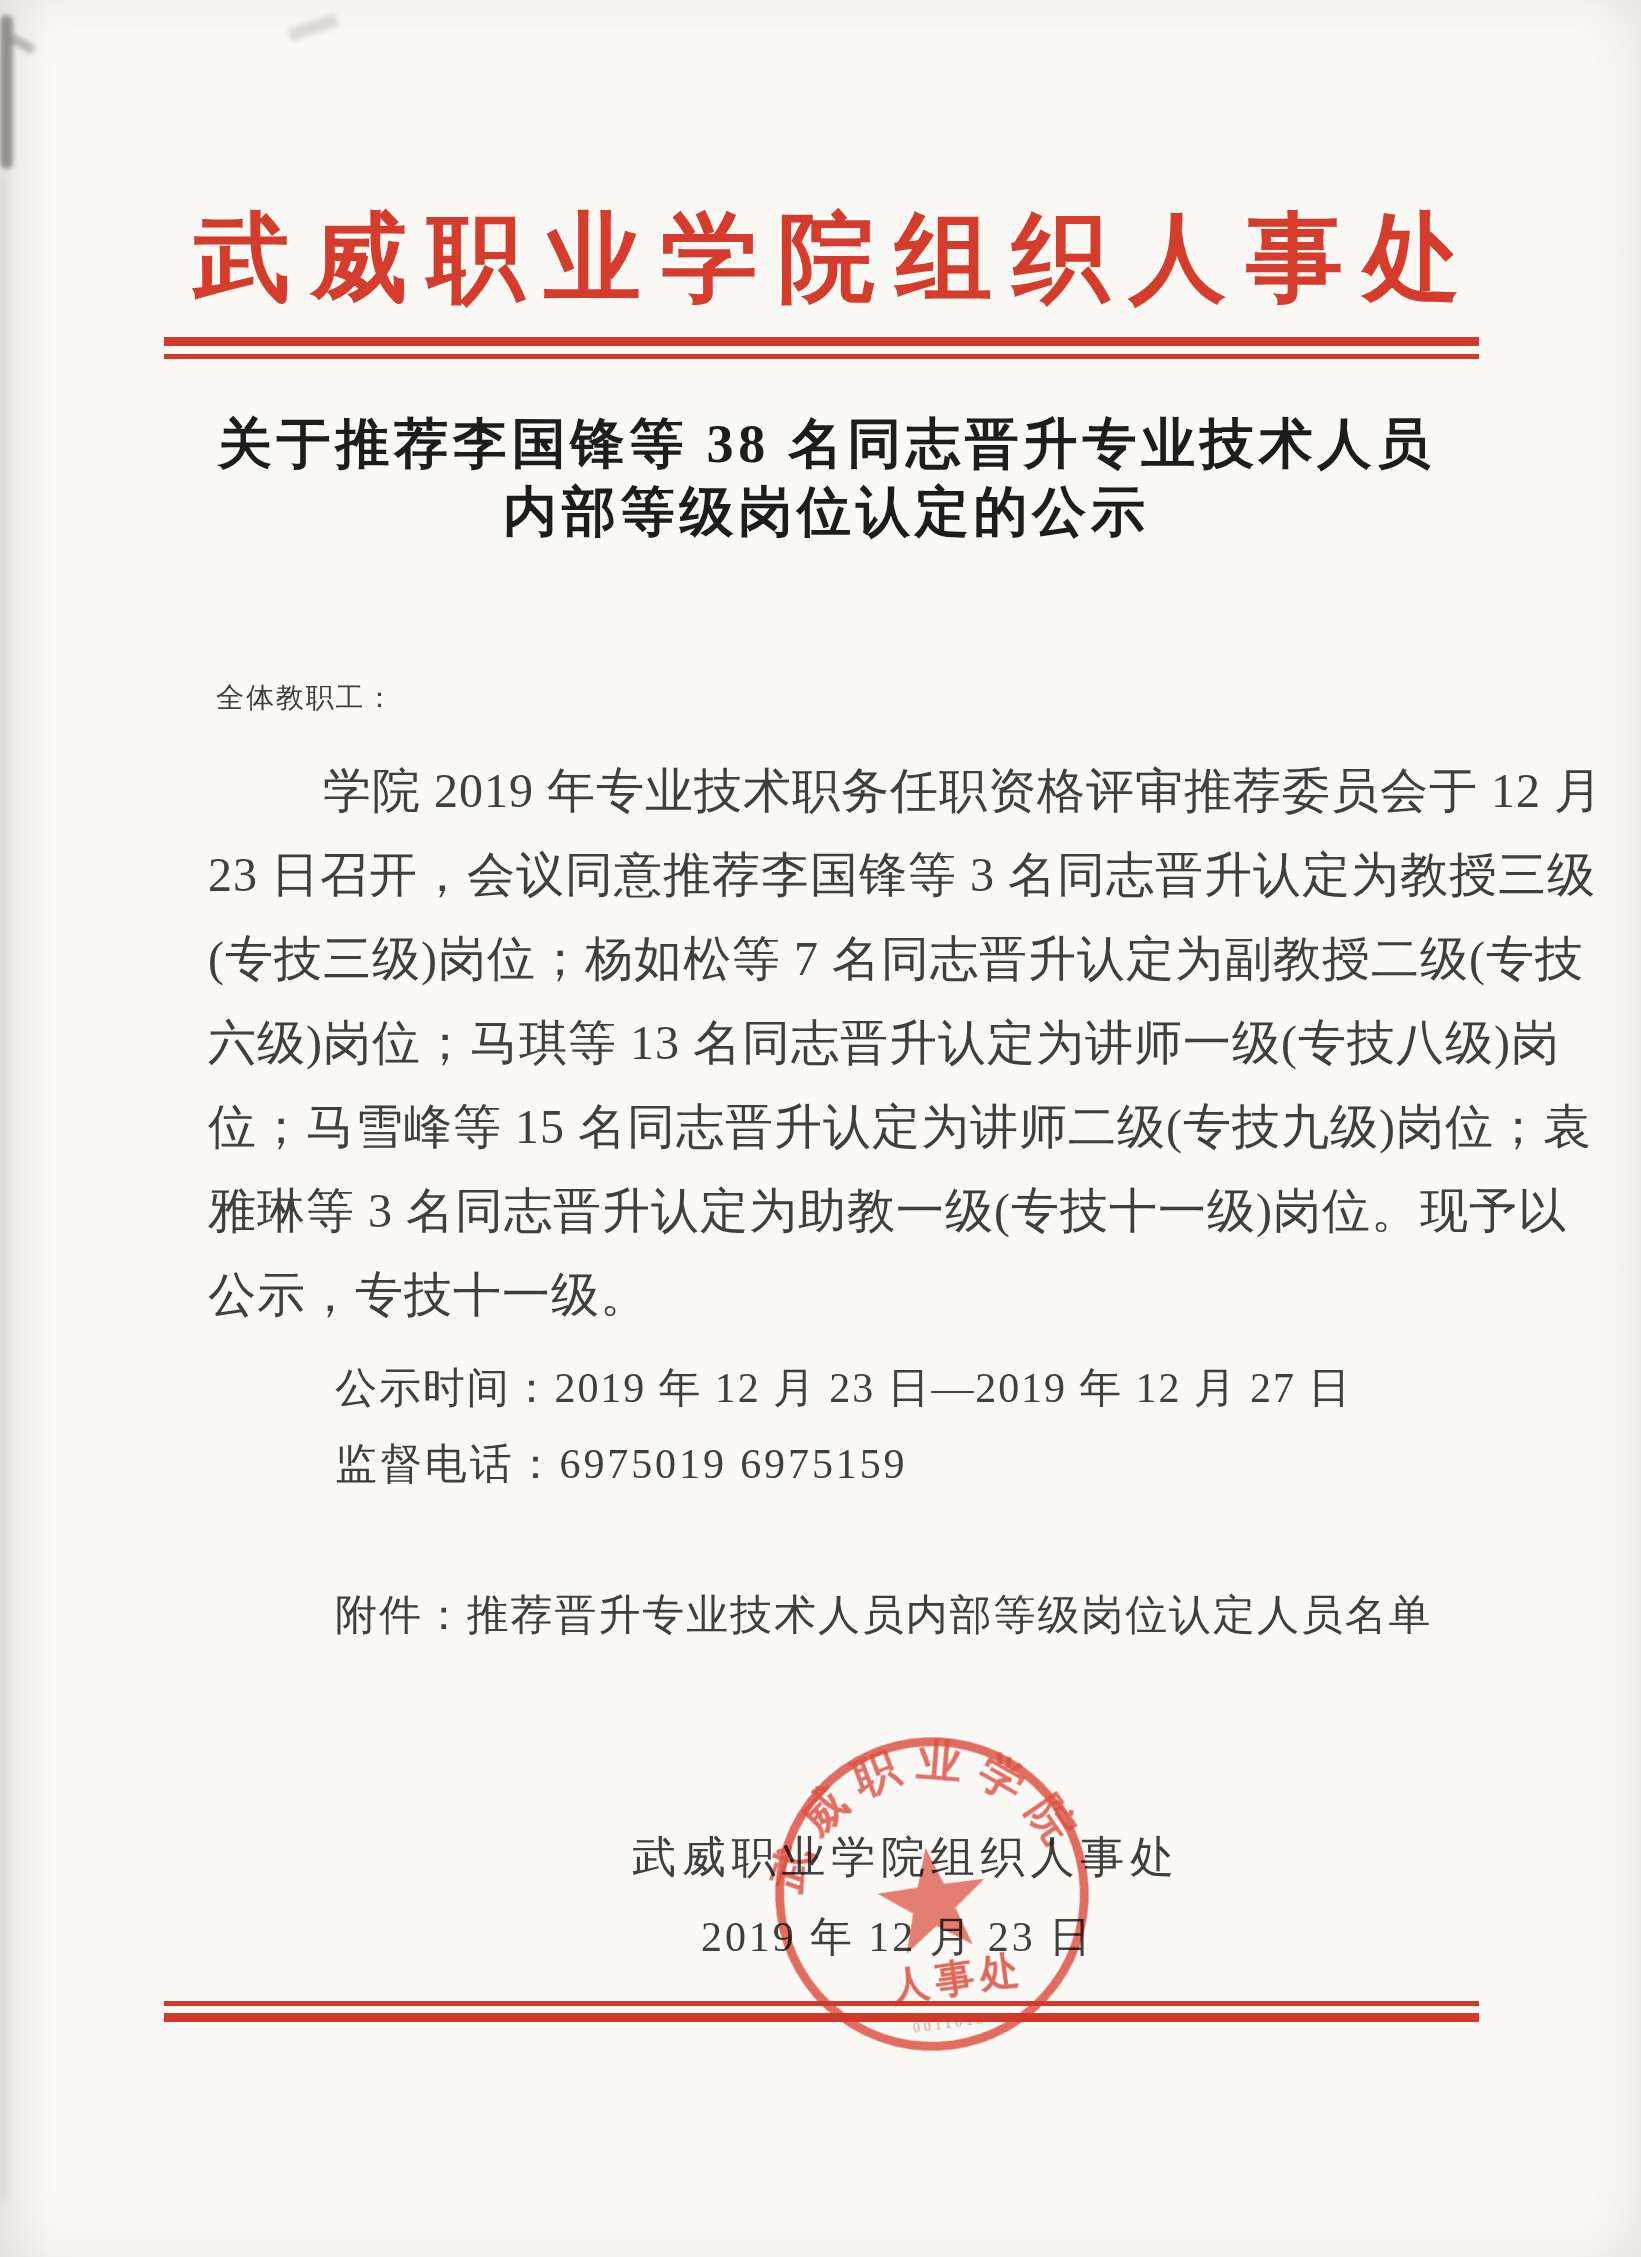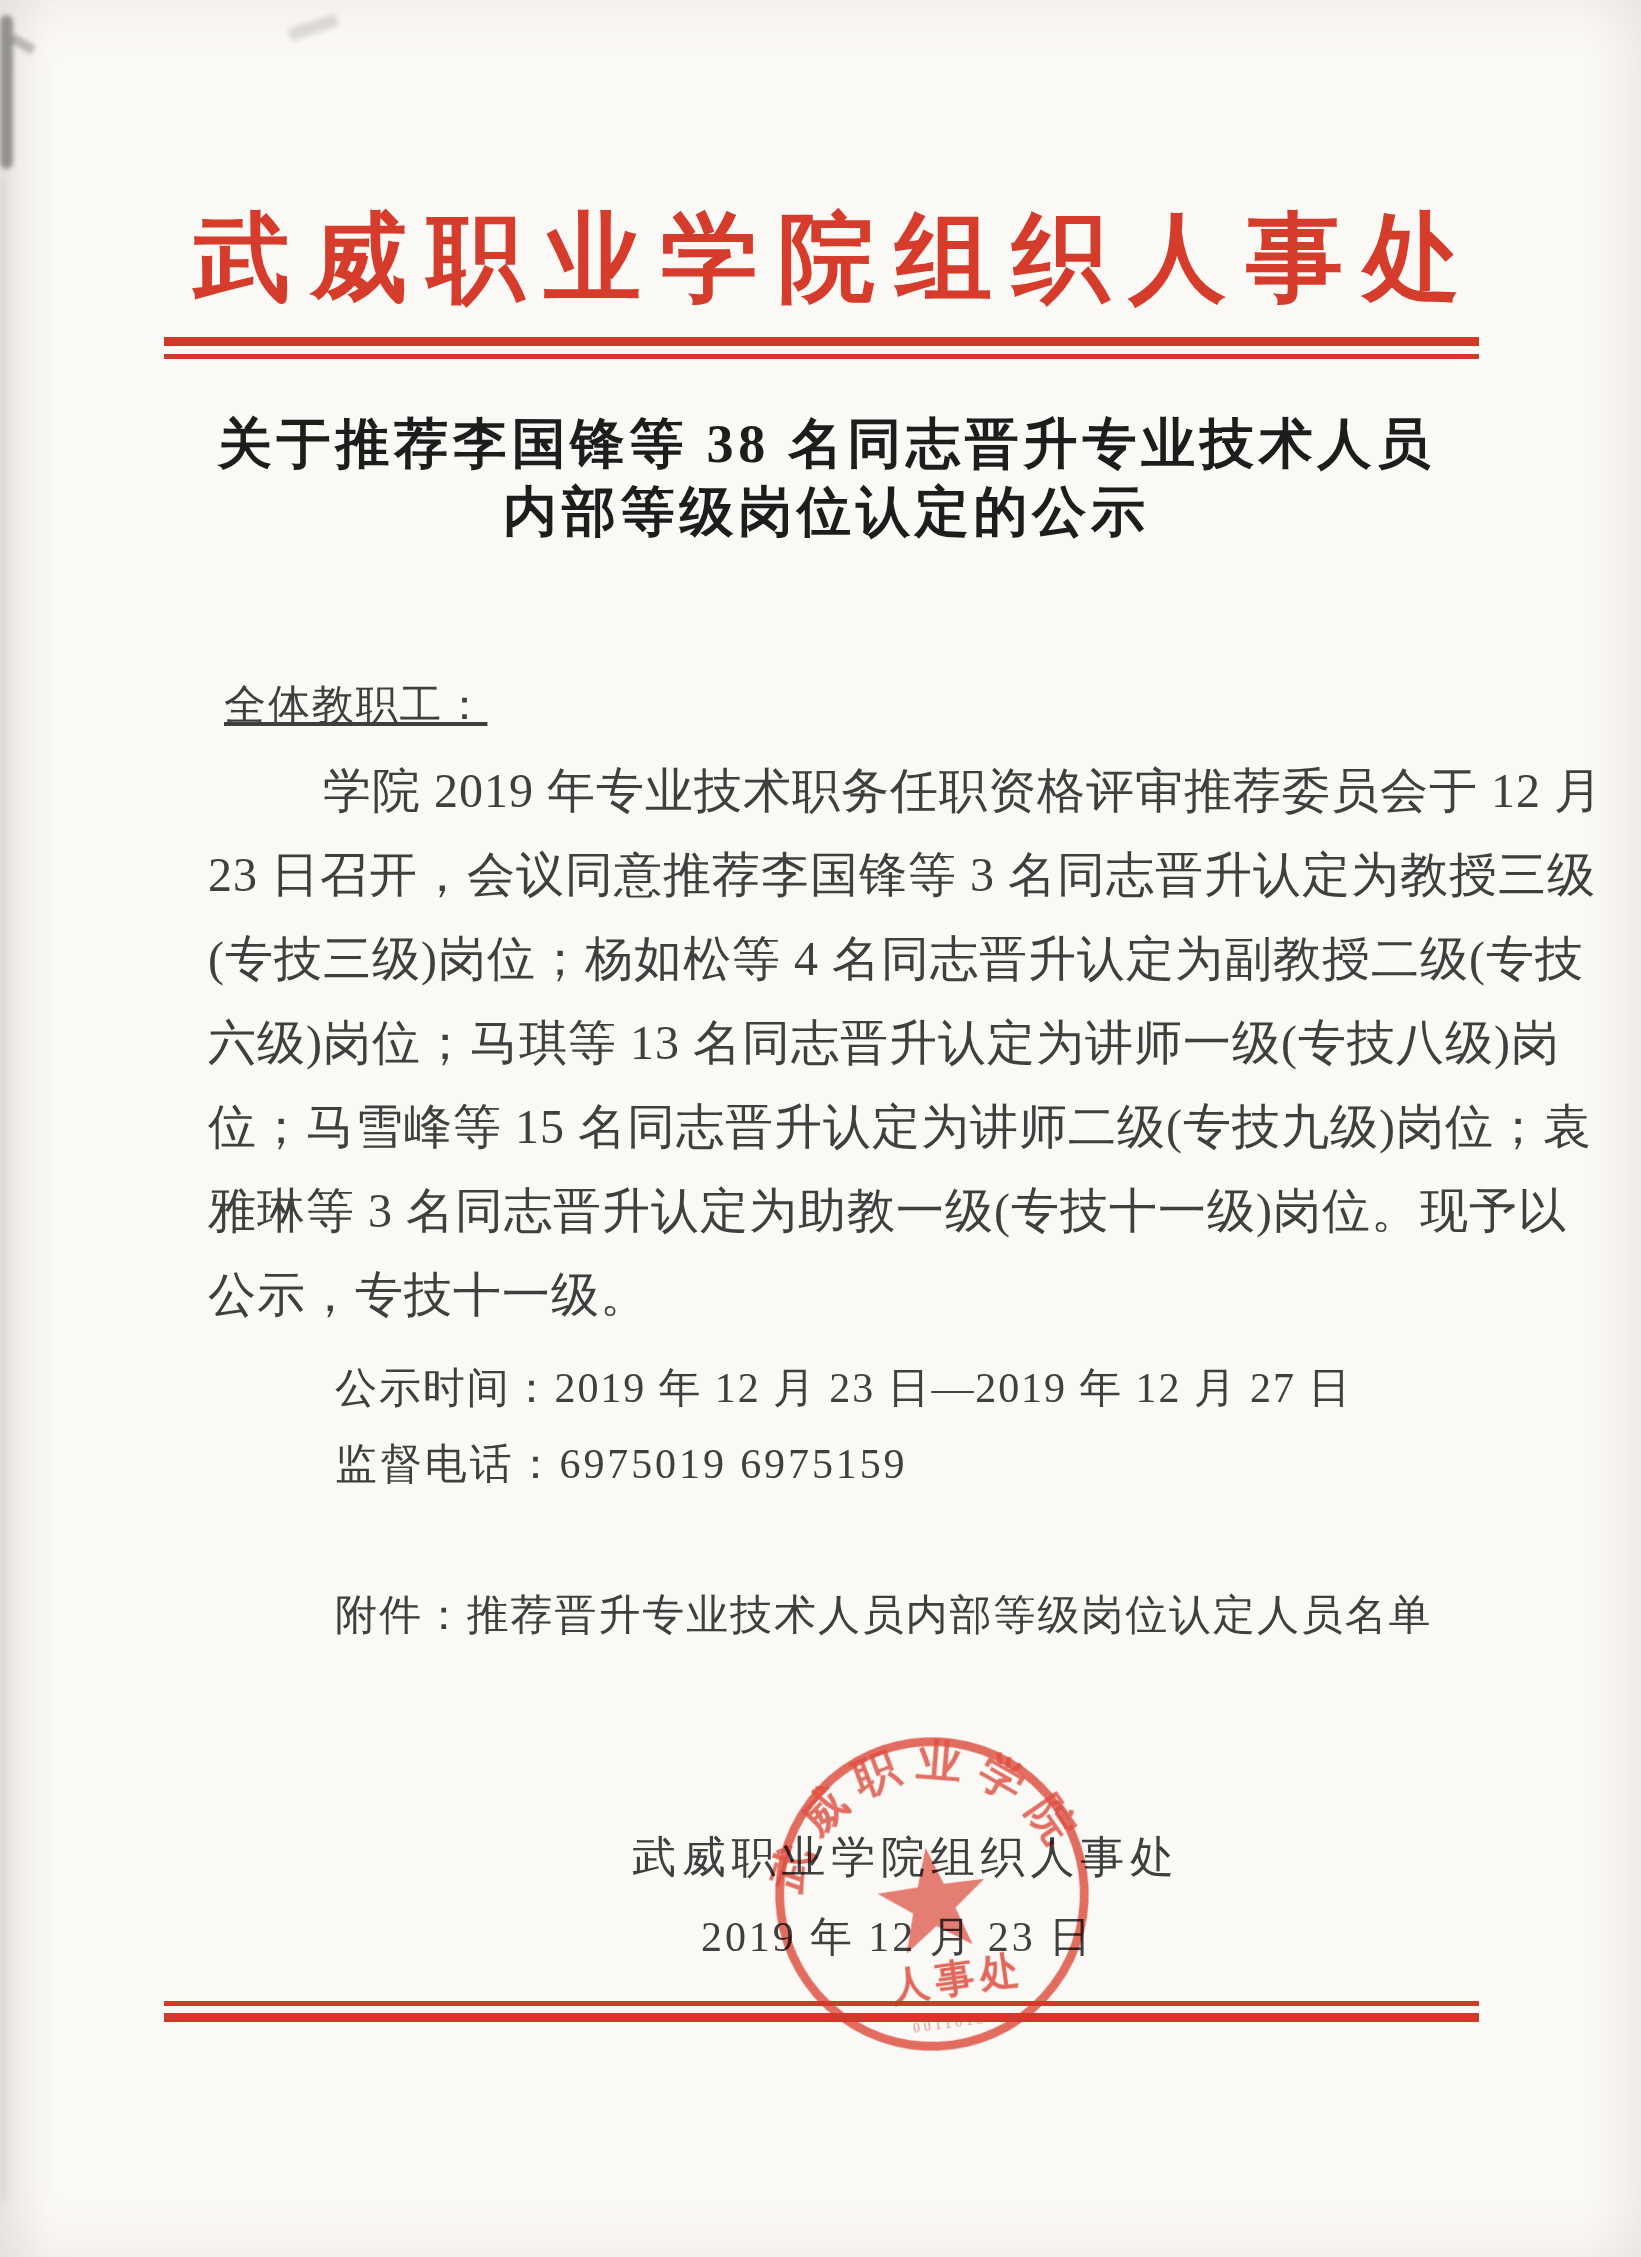--- a/index.html
+++ b/index.html
@@ -41,22 +41,22 @@
 
   .doc-title{
     position:absolute;top:410px;left:0;width:100%;
     text-align:center;color:var(--ink-dark);
     font-size:54px;line-height:68px;font-weight:700;
     letter-spacing:4.8px;
   }
 
   .salutation{
     position:absolute;top:664px;left:208px;
-    font-size:42px;line-height:51px;color:var(--ink);
-    letter-spacing:1.9px;margin:16px;text-decoration:underline;
+    font-size:28px;line-height:51px;color:var(--ink);
+    letter-spacing:1.9px;margin:8px;
   }
   .paragraph{
     position:absolute;top:749px;left:208px;width:1265px;
     font-size:48px;color:var(--ink);letter-spacing:1px;
   }
   .paragraph .line{height:84px;line-height:84px;white-space:nowrap;}
   .paragraph .line.first{text-indent:115px;}
 
   .meta-line{
     position:absolute;left:220px;margin:0;
@@ -107,21 +107,21 @@
   <div class="doc-title">
     <div>关于推荐李国锋等 38 名同志晋升专业技术人员</div>
     <div>内部等级岗位认定的公示</div>
   </div>
 
   <p class="salutation">全体教职工：</p>
 
   <div class="paragraph">
     <div class="line first">学院 2019 年专业技术职务任职资格评审推荐委员会于 12 月</div>
     <div class="line">23 日召开，会议同意推荐李国锋等 3 名同志晋升认定为教授三级</div>
-    <div class="line">(专技三级)岗位；杨如松等 4 名同志晋升认定为副教授二级(专技</div>
+    <div class="line">(专技三级)岗位；杨如松等 7 名同志晋升认定为副教授二级(专技</div>
     <div class="line">六级)岗位；马琪等 13 名同志晋升认定为讲师一级(专技八级)岗</div>
     <div class="line">位；马雪峰等 15 名同志晋升认定为讲师二级(专技九级)岗位；袁</div>
     <div class="line">雅琳等 3 名同志晋升认定为助教一级(专技十一级)岗位。现予以</div>
     <div class="line">公示，专技十一级。</div>
   </div>
 
   <p class="meta-line period">公示时间：2019 年 12 月 23 日—2019 年 12 月 27 日</p>
   <p class="meta-line phone">监督电话：6975019  6975159</p>
   <p class="meta-line attachment">附件：推荐晋升专业技术人员内部等级岗位认定人员名单</p>
 

